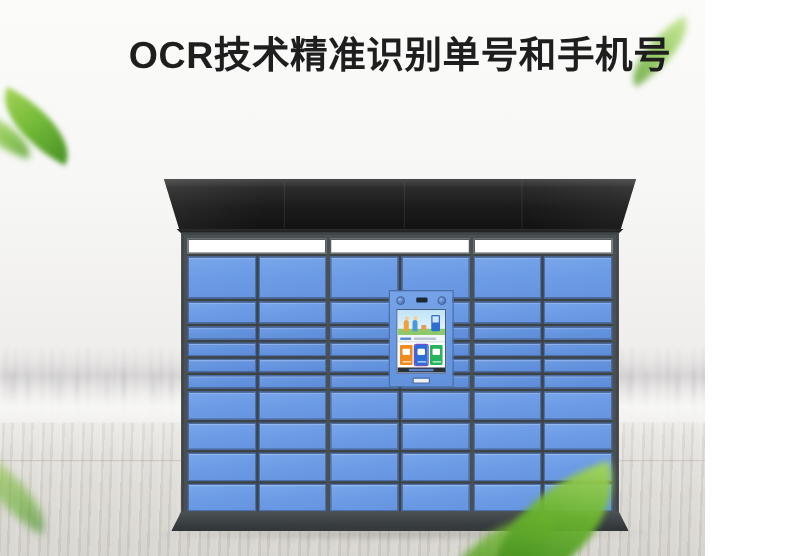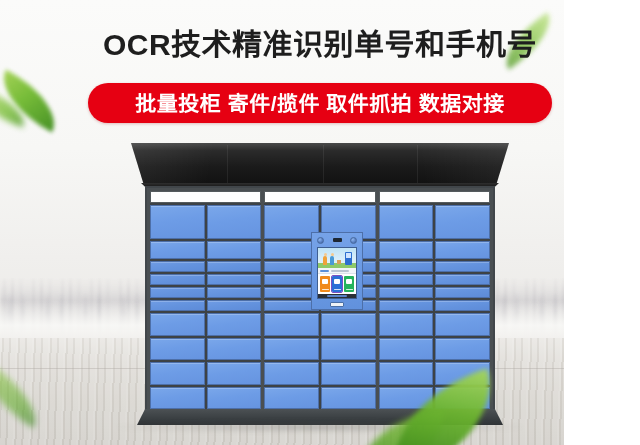--- a/index.html
+++ b/index.html
@@ -293,23 +293,20 @@
   <div class="bg-ground-tex"></div>
   <div class="bg-ground-line"></div>
 
   <div class="leaf leaf-l"></div>
   <div class="leaf leaf-l2"></div>
   <div class="leaf leaf-tr"></div>
   <div class="leaf leaf-bl"></div>
 
   <div class="headline">OCR技术精准识别单号和手机号</div>
 
-  <div class="pill">
-    <span class="pill-text">批量投柜 寄件/揽件  取件抓拍  数据对接</span>
-  </div>
 
   <div class="cabinet">
 
     <div class="canopy"></div>
     <div class="canopy-sheen"></div>
     <div class="canopy-fold" style="left:96px;"></div>
     <div class="canopy-fold" style="left:192px;"></div>
     <div class="canopy-fold" style="left:286px;"></div>
     <div class="canopy-lip"></div>
 

